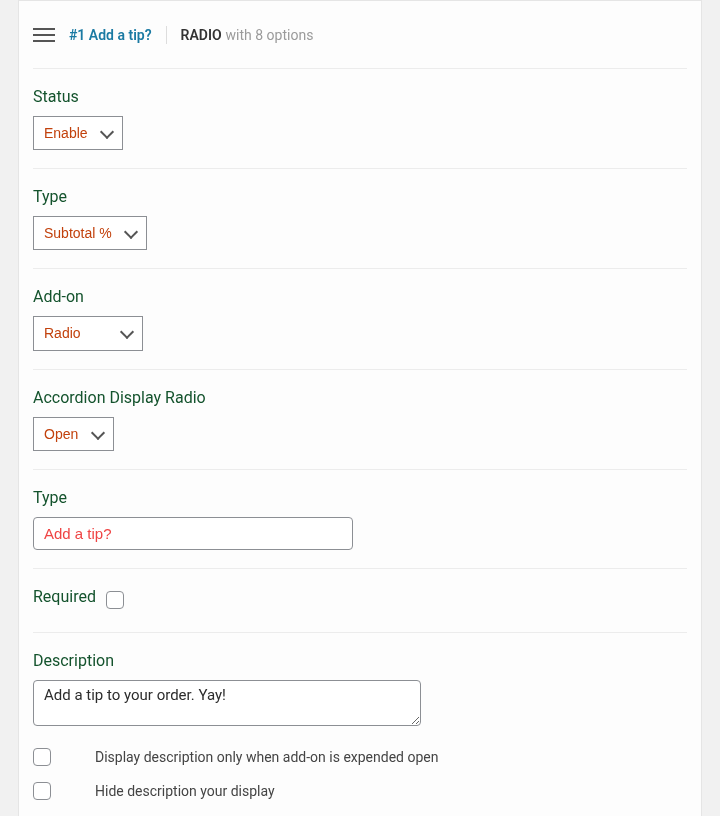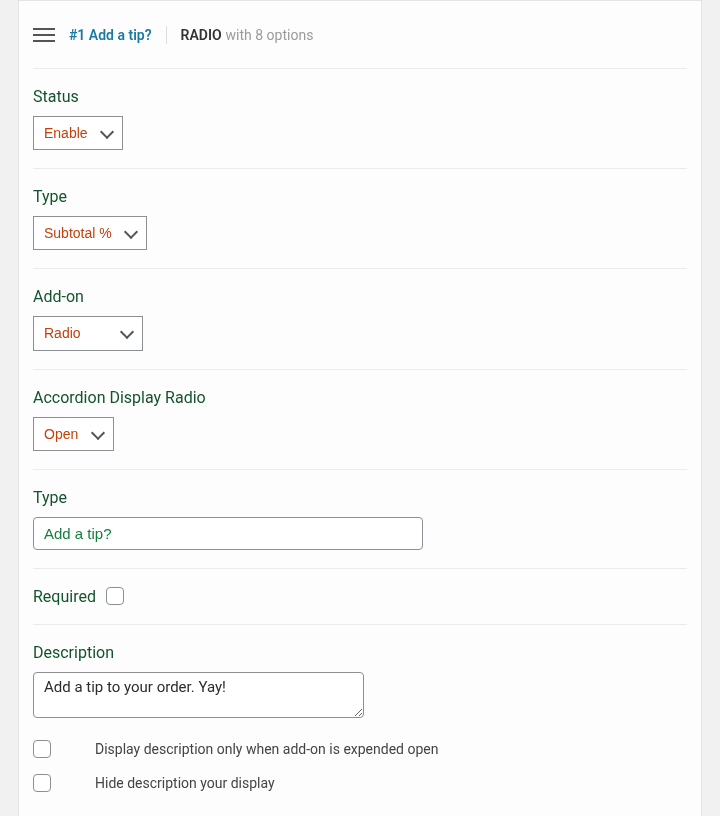--- a/index.html
+++ b/index.html
@@ -89,44 +89,44 @@
     top: 50%;
     width: 8px;
     height: 8px;
     margin-top: -6px;
     border-right: 2px solid #555;
     border-bottom: 2px solid #555;
     transform: rotate(45deg);
     pointer-events: none;
   }
   .text-input {
-    width: 390px;
+    width: 320px;
     border: 1px solid #8c8f94;
     border-radius: 4px;
     background: #fff;
     font-size: 15px;
-    color: #15803d;
+    color: #ef4444;
     padding: 7px 10px;
   }
   .required-row {
     display: flex;
     align-items: center;
     gap: 10px;
   }
   .checkbox {
     width: 18px;
     height: 18px;
     border: 1px solid #8c8f94;
     border-radius: 4px;
     background: #fff;
     cursor: pointer;
     flex-shrink: 0;
   }
   .textarea {
-    width: 331px;
+    width: 388px;
     height: 46px;
     border: 1px solid #8c8f94;
     border-radius: 4px;
     background: #fff;
     font-size: 15px;
     color: #2c2c2c;
     padding: 5px 10px;
     font-family: inherit;
     resize: both;
   }
@@ -200,21 +200,21 @@
     </div>
   </div>
 
   <div class="section">
     <label class="label">Type</label>
     <input type="text" class="text-input" value="Add a tip?" style="">
   </div>
 
   <div class="section">
     <div class="required-row">
-      <span class="label" style="margin-bottom:0">Required</span>
+      <span class="label" style="margin-bottom:8px">Required</span>
       <div class="checkbox"></div>
     </div>
   </div>
 
   <div class="section noborder">
     <label class="label">Description</label>
     <textarea class="textarea" style="">Add a tip to your order. Yay!</textarea>
 
     <div style="height:10px"></div>
 

